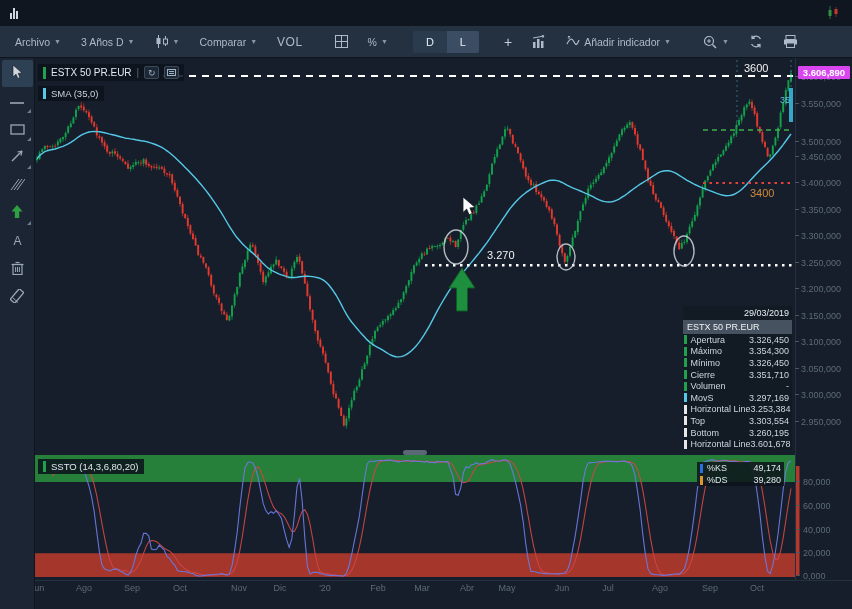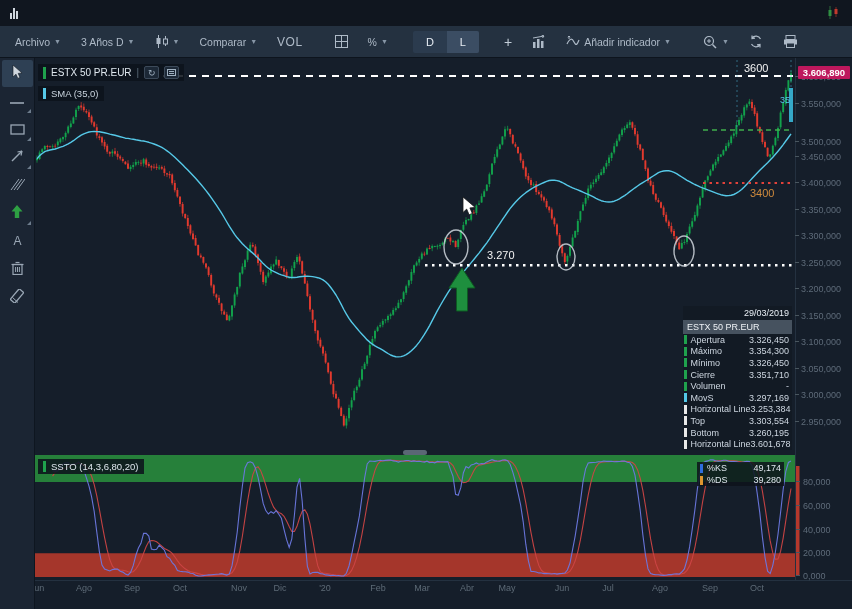--- a/index.html
+++ b/index.html
@@ -48,21 +48,21 @@
   .lchip { background:rgba(13,19,27,.88); color:#dfe7ee; padding:2px 5px; display:flex;
     align-items:center; gap:5px; font-size:10px; }
   .lbar { width:3px; height:12px; }
   .lsep { color:#5c6b7a; font-size:10px; }
   .licon { width:15px; height:13px; display:flex; align-items:center; justify-content:center;
     border:1px solid #3c4a5a; border-radius:2px; background:#1c2836; color:#9fb0c0; font-size:9px; }
 
   
   .ptick { position:absolute; left:801px; color:#5e6b79; font-size:9px; z-index:7; }
   .ptick::before { content:""; position:absolute; left:-6px; top:4px; width:4px; height:1px; background:#49565f; }
-  #cur-price { position:absolute; left:798px; width:52px; height:13px; background:#be185d;
+  #cur-price { position:absolute; left:798px; width:52px; height:13px; background:#d946ef;
     color:#fff; font-size:9.5px; font-weight:bold; text-align:center; line-height:13px;
     border-radius:1px; z-index:13; }
   #sma-tag { position:absolute; color:#53c8e8; font-size:9px; z-index:13; }
 
   
   #datawin { position:absolute; left:683px; top:306px; width:109px; z-index:14;
     font-size:9px; color:#cdd6e0; background:rgba(18,25,34,.78); }
   #datawin .dw-date { text-align:right; color:#e8eef4; padding:2px 3px 2px 0; background:transparent; }
   #datawin .dw-title { background:#46525f; color:#eef2f6; padding:2px 4px; }
   .dwrow { display:flex; align-items:center; height:11.6px; padding-right:3px; }

